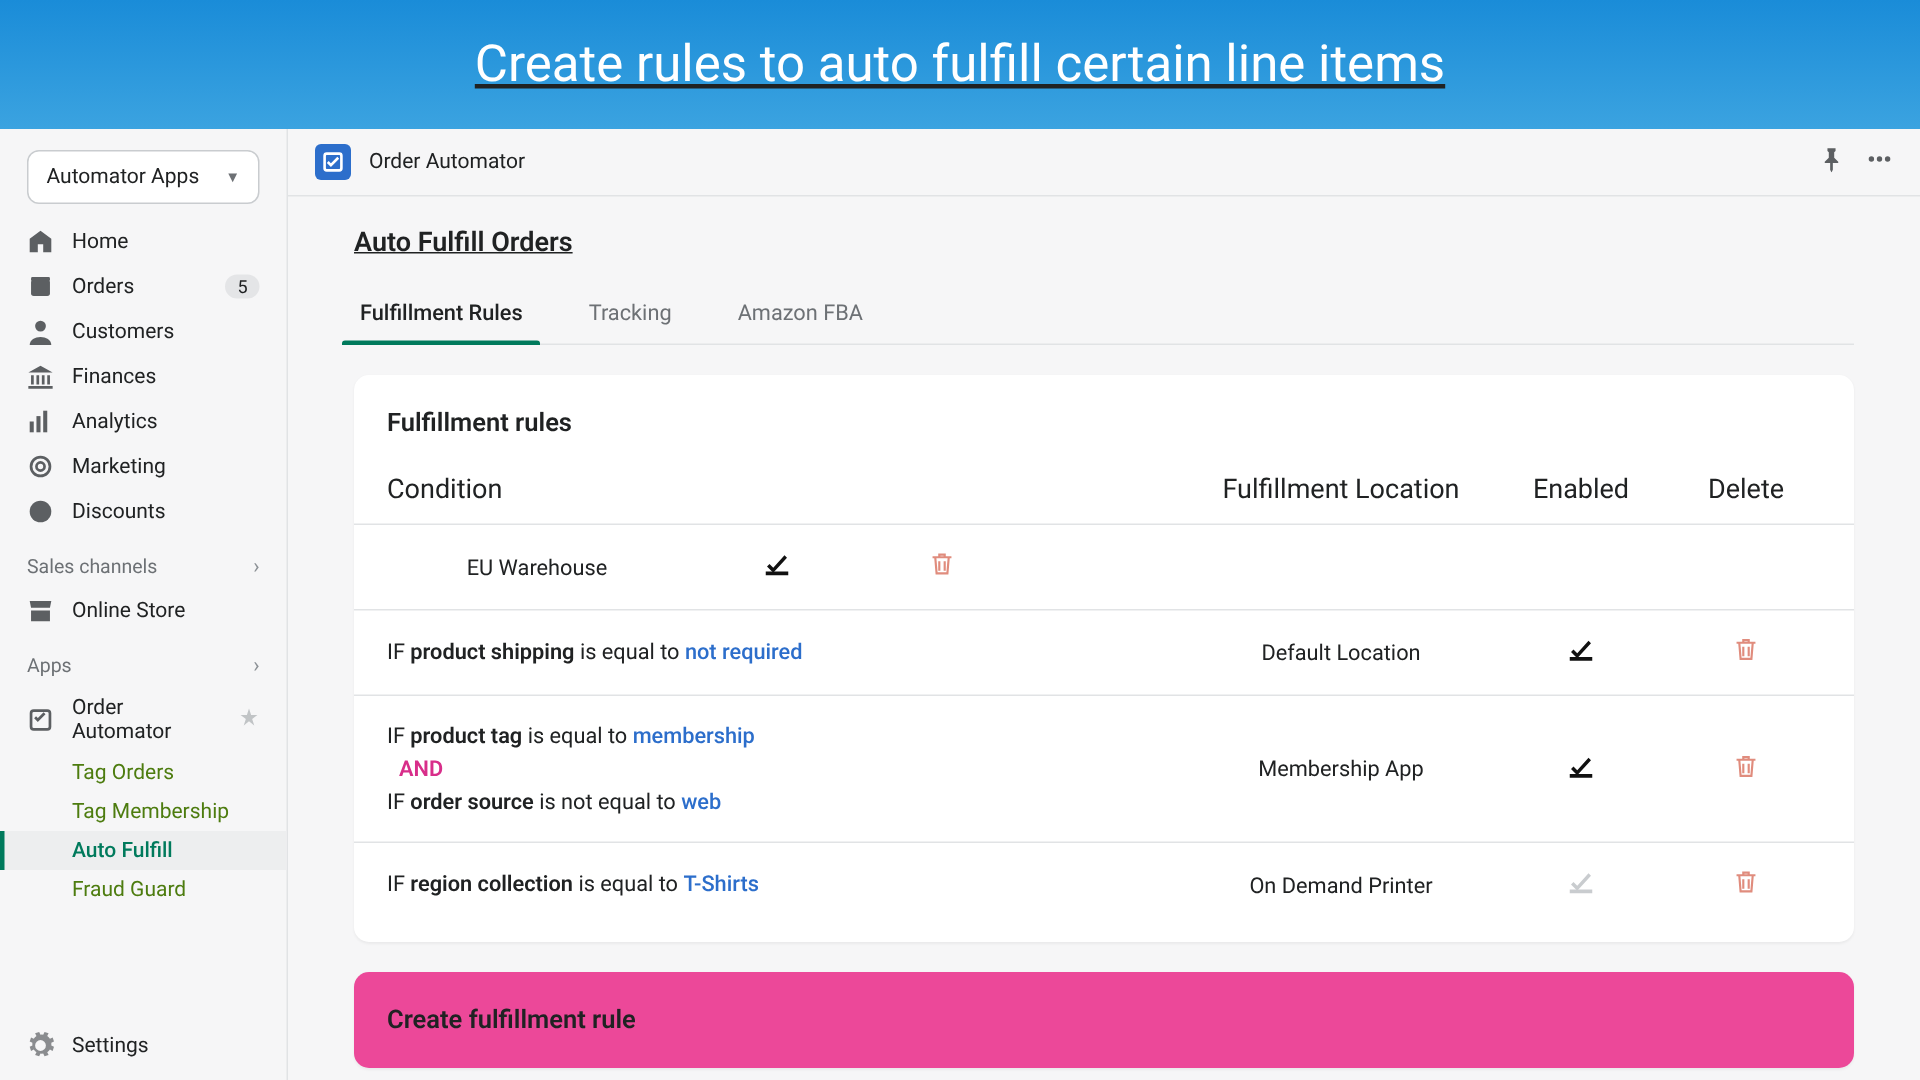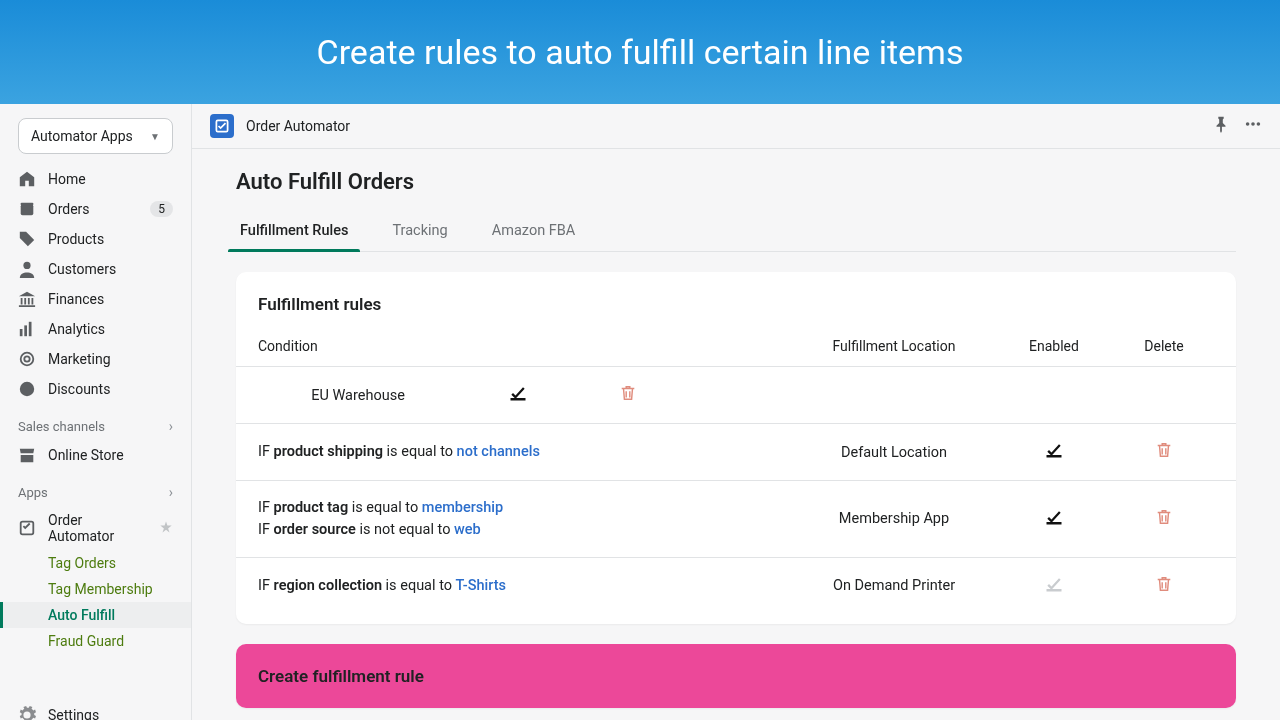--- a/index.html
+++ b/index.html
@@ -1,17 +1,17 @@
 <!DOCTYPE html>
 <html><head>
 <meta charset="utf-8">
 <style>
 * { margin: 0; padding: 0; box-sizing: border-box; }
 body { font-family: -apple-system, BlinkMacSystemFont, "Segoe UI", Roboto, sans-serif; background: #f6f6f7; color: #202223; overflow: hidden; }
-.hero { background: linear-gradient(180deg, #1a8cd8 0%, #3ba3e0 100%); height: 104px; display: flex; align-items: center; justify-content: center; }
+.hero { background: linear-gradient(180deg, #1a8cd8 0%, #3ba3e0 100%); height: 86px; display: flex; align-items: center; justify-content: center; text-decoration: underline; }
 .hero-title { color: white; font-size: 34px; font-weight: 400; }
 .app { display: flex; height: calc(720px - 86px); }
 .sidebar { width: 192px; background: #f6f6f7; border-right: 1px solid #e1e3e5; padding: 14px 0 0 0; display: flex; flex-direction: column; }
 .store-select { margin: 0 18px 10px 18px; border: 1px solid #c9cccf; border-radius: 8px; padding: 9px 12px; display: flex; justify-content: space-between; align-items: center; font-size: 14px; background: white; cursor: pointer; }
 .chev { font-size: 10px; color: #6d7175; }
 .nav-item { display: flex; align-items: center; padding: 6px 18px; font-size: 14px; color: #202223; cursor: pointer; gap: 12px; }
 .nav-item .icon { width: 18px; height: 18px; display: flex; align-items: center; justify-content: center; color: #5c5f62; flex-shrink: 0; }
 .nav-item .label { flex: 1; }
 .badge { background: #e4e5e7; border-radius: 10px; font-size: 12px; padding: 1px 8px; color: #202223; }
 .section-label { font-size: 13px; color: #6d7175; padding: 14px 18px 6px 18px; display: flex; justify-content: space-between; align-items: center; }
@@ -24,29 +24,29 @@
 .nav-item.app-row .icon svg { color: #5c5f62; }
 .settings-row { margin-top: auto; padding-bottom: 14px; }
 .main { flex: 1; background: #f6f6f7; overflow-y: auto; }
 .topbar { display: flex; align-items: center; padding: 10px 18px; border-bottom: 1px solid #e1e3e5; gap: 12px; background: #f6f6f7; }
 .app-icon { width: 24px; height: 24px; background: #2c6ecb; border-radius: 4px; display: flex; align-items: center; justify-content: center; color: white; }
 .app-icon svg { width: 14px; height: 14px; }
 .app-name { font-size: 14px; color: #202223; flex: 1; }
 .top-actions { display: flex; gap: 14px; color: #5c5f62; }
 .top-actions span { cursor: pointer; }
 .content { padding: 20px 44px; }
-.page-title { font-size: 22px; font-weight: 600; margin-bottom: 18px; }
+.page-title { font-size: 18px; font-weight: 600; margin-bottom: 18px; text-decoration: underline; }
 .tabs { display: flex; border-bottom: 1px solid #e1e3e5; gap: 36px; margin-bottom: 20px; }
 .tab { padding: 10px 4px 12px 4px; font-size: 14.5px; color: #6d7175; cursor: pointer; position: relative; }
 .tab.active { color: #202223; font-weight: 500; }
 .tab.active::after { content: ''; position: absolute; bottom: -1px; left: -8px; right: -8px; height: 3px; background: #007a5c; border-radius: 2px 2px 0 0; }
 .card { background: white; border-radius: 10px; padding: 22px 0 10px 0; box-shadow: 0 1px 2px rgba(0,0,0,0.05); margin-bottom: 20px; }
 .card-title { font-size: 17px; font-weight: 600; padding: 0 22px 16px 22px; }
 .rules-table { width: 100%; }
-.thead { display: flex; padding: 8px 22px 12px 22px; font-size: 14px; color: #202223; }
+.thead { display: flex; padding: 8px 22px 12px 22px; font-size: 18px; color: #202223; }
 .thead .c1 { flex: 1; }
 .thead .c2 { width: 200px; text-align: center; }
 .thead .c3 { width: 120px; text-align: center; }
 .thead .c4 { width: 100px; text-align: center; }
 .row { display: flex; padding: 16px 22px; border-top: 1px solid #e1e3e5; font-size: 14.5px; align-items: center; }
 .row .c1 { flex: 1; line-height: 1.5; }
 .row .c2 { width: 200px; text-align: center; }
 .row .c3 { width: 120px; text-align: center; }
 .row .c4 { width: 100px; text-align: center; }
 .cond-if { font-weight: 400; }
@@ -90,28 +90,20 @@
             <rect x="3" y="5" width="14" height="12" rx="2"></rect>
             <rect x="3" y="3" width="14" height="3" rx="1" fill="#5c5f62"></rect>
           </svg>
         </span>
       <span class="label">Orders</span>
       <span class="badge">5</span>
     </div>
     <div class="nav-item">
       <span class="icon">
           <svg viewBox="0 0 20 20" fill="currentColor">
-            <path d="M2 2h7l9 9-7 7-9-9V2z"></path>
-          </svg>
-        </span>
-      <span class="label">Products</span>
-    </div>
-    <div class="nav-item">
-      <span class="icon">
-          <svg viewBox="0 0 20 20" fill="currentColor">
             <circle cx="10" cy="6" r="4"></circle>
             <path d="M2 20c0-4 4-6 8-6s8 2 8 6H2z"></path>
           </svg>
         </span>
       <span class="label">Customers</span>
     </div>
     <div class="nav-item">
       <span class="icon">
           <svg viewBox="0 0 20 20" fill="currentColor">
             <path d="M10 2l9 5H1l9-5zM3 9h2v7H3zm4 0h2v7H7zm4 0h2v7h-2zm4 0h2v7h-2zM1 17h18v2H1z"></path>
@@ -242,38 +234,39 @@
                     </svg>
                   </span></div>
                 <div class="c4"><span class="del-icon">
                     <svg viewBox="0 0 20 20" fill="none" stroke="currentColor" stroke-width="1.6">
                       <path d="M3 5h14M8 5V3h4v2M5 5l1 12h8l1-12M8 8v7M12 8v7"></path>
                     </svg>
                   </span></div>
               </div>
               <div class="row">
                 <div class="c1">
-                  <div><span class="cond-if">IF </span><span class="cond-field">product shipping</span> <span class="cond-op">is equal to </span><span class="cond-val">not channels</span></div>
+                  <div><span class="cond-if">IF </span><span class="cond-field">product shipping</span> <span class="cond-op">is equal to </span><span class="cond-val">not required</span></div>
                 </div>
                 <div class="c2">Default Location</div>
                 <div class="c3"><span class="enable-icon on">
                     <svg viewBox="0 0 24 24" fill="currentColor">
                       <path d="M4 14l5 5L20 7l-2-2-9 10-3-3z"></path>
                       <rect x="3" y="18" width="18" height="3"></rect>
                     </svg>
                   </span></div>
                 <div class="c4"><span class="del-icon">
                     <svg viewBox="0 0 20 20" fill="none" stroke="currentColor" stroke-width="1.6">
                       <path d="M3 5h14M8 5V3h4v2M5 5l1 12h8l1-12M8 8v7M12 8v7"></path>
                     </svg>
                   </span></div>
               </div>
               <div class="row">
                 <div class="c1">
                   <div><span class="cond-if">IF </span><span class="cond-field">product tag</span> <span class="cond-op">is equal to </span><span class="cond-val">membership</span></div>
+                  <span class="cond-and">AND</span>
                   <div><span class="cond-if">IF </span><span class="cond-field">order source</span> <span class="cond-op">is not equal to </span><span class="cond-val">web</span></div>
                 </div>
                 <div class="c2">Membership App</div>
                 <div class="c3"><span class="enable-icon on">
                     <svg viewBox="0 0 24 24" fill="currentColor">
                       <path d="M4 14l5 5L20 7l-2-2-9 10-3-3z"></path>
                       <rect x="3" y="18" width="18" height="3"></rect>
                     </svg>
                   </span></div>
                 <div class="c4"><span class="del-icon">

